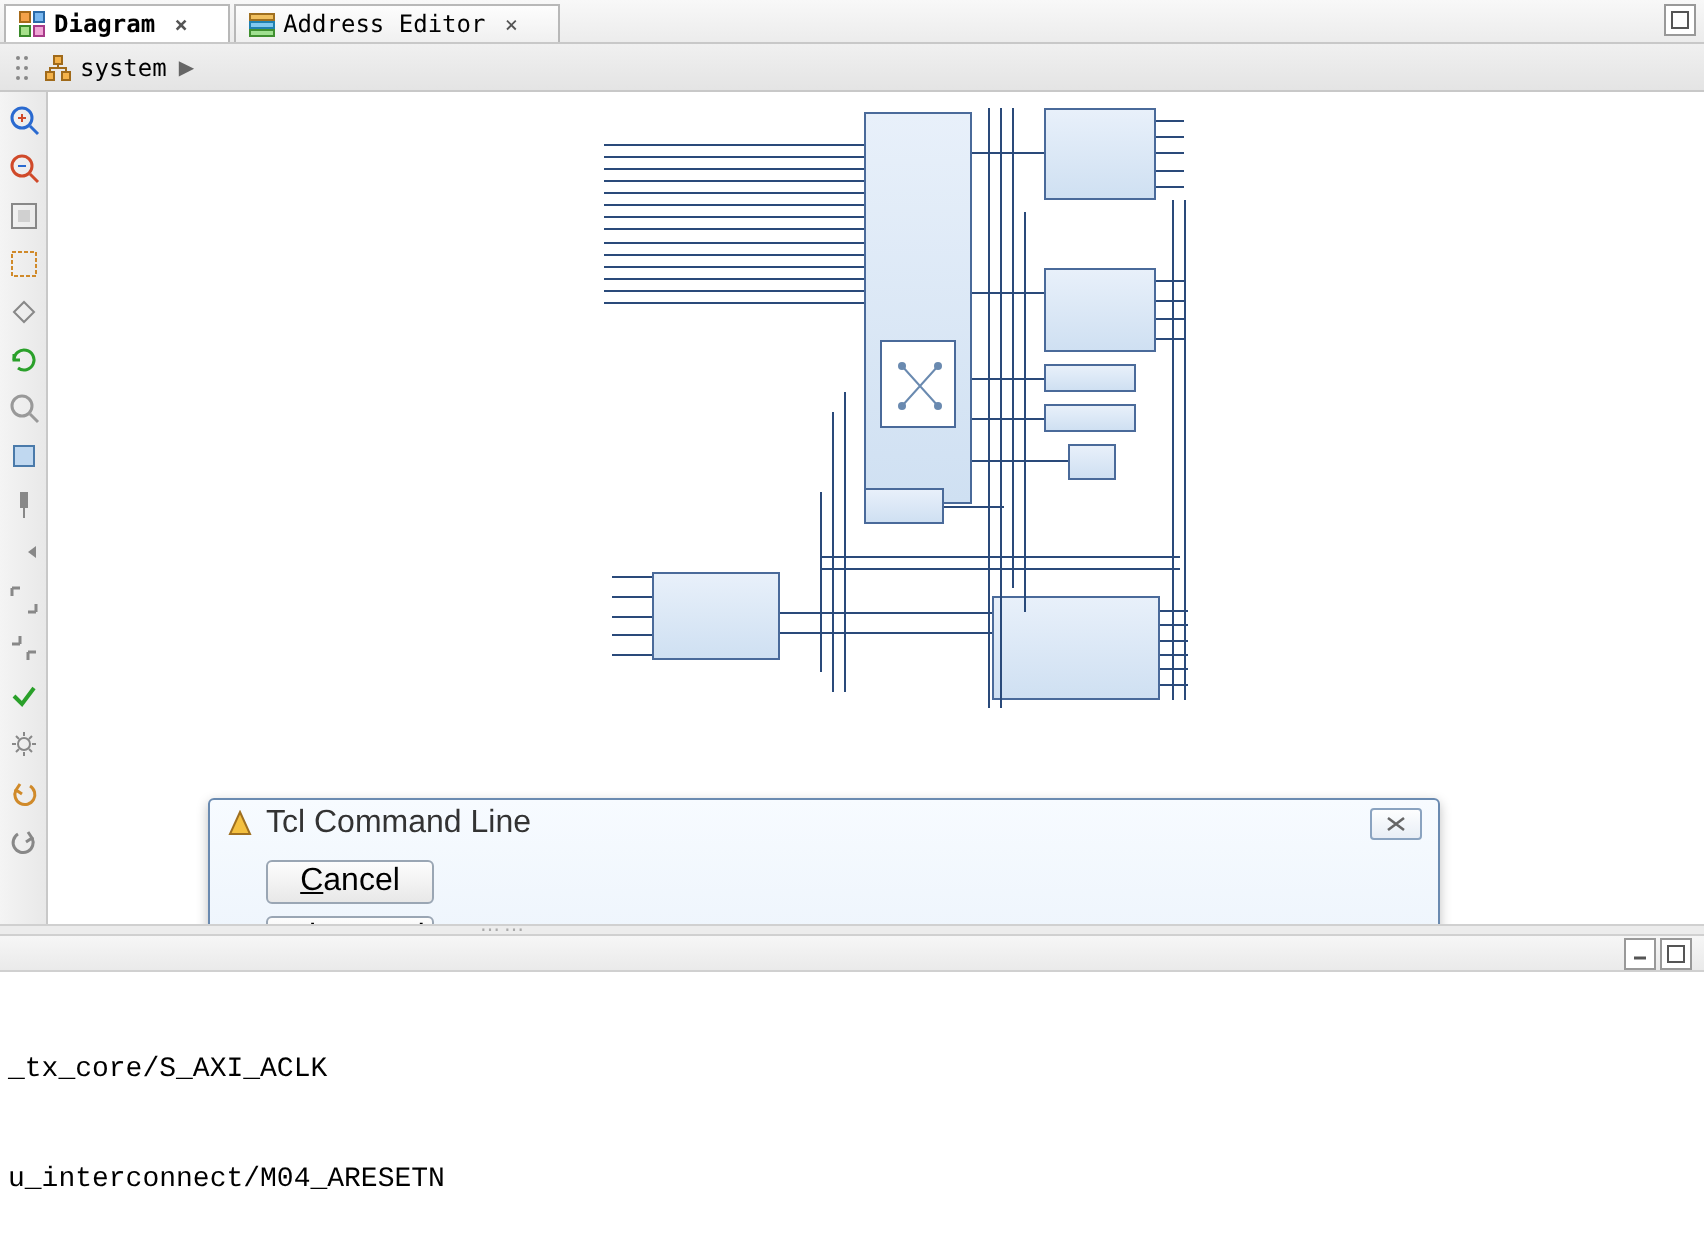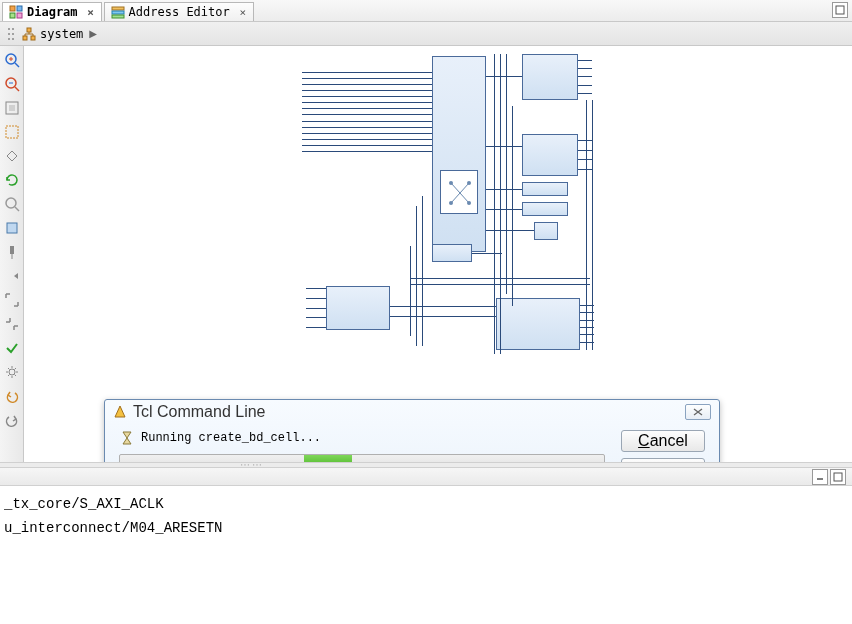--- a/index.html
+++ b/index.html
@@ -1,20 +1,20 @@
 <!DOCTYPE html>
 <html><head>
 <meta charset="utf-8">
 <style>
 * { box-sizing: border-box; margin: 0; padding: 0; }
 body { font-family: "Segoe UI", Tahoma, sans-serif; font-size: 12px; background: #fff; width: 852px; height: 624px; overflow: hidden; position: relative; }
 
 
 .tab-bar { height: 22px; background: linear-gradient(#f8f8f8,#ececec); border-bottom: 1px solid #c8c8c8; display: flex; align-items: stretch; padding-left: 2px; position: relative; }
-.tab { display: flex; align-items: center; padding: 0 3px 0 6px; border: 1px solid #b8b8b8; border-bottom: none; background: linear-gradient(#fdfdfd,#f0f0f0); margin-right: 2px; margin-top: 2px; font-family: "SimSun","MS Sans Serif",monospace; font-size: 12px; cursor: default; }
+.tab { display: flex; align-items: center; padding: 0 16px 0 6px; border: 1px solid #b8b8b8; border-bottom: none; background: linear-gradient(#fdfdfd,#f0f0f0); margin-right: 2px; margin-top: 2px; font-family: "SimSun","MS Sans Serif",monospace; font-size: 12px; cursor: default; }
 .tab.active { background: #fff; font-weight: bold; }
 .tab-icon { width: 14px; height: 14px; margin-right: 4px; display: inline-flex; align-items: center; justify-content: center; }
 .tab-close { width: 14px; height: 14px; margin-left: 6px; display: inline-flex; align-items: center; justify-content: center; color: #555; font-size: 11px; cursor: pointer; }
 .tab-bar-right { position: absolute; right: 4px; top: 2px; display: flex; gap: 2px; }
 .winbtn { width: 16px; height: 16px; border: 1px solid #999; background: #fff; display: flex; align-items: center; justify-content: center; font-size: 10px; cursor: pointer; }
 
 
 .breadcrumb-bar { height: 24px; background: linear-gradient(#f0f0f0,#e4e4e4); border-bottom: 1px solid #c8c8c8; display: flex; align-items: center; padding-left: 4px; }
 .bc-handle { width: 14px; height: 20px; display: flex; align-items: center; justify-content: center; color: #888; cursor: grab; }
 .bc-icon { width: 14px; height: 14px; margin: 0 4px; }
@@ -53,21 +53,21 @@
 .dlg-btn { width: 84px; height: 22px; border: 1px solid #9aa6b4; border-radius: 3px; background: linear-gradient(#fdfdfd,#e8e8e8); font-size: 16px; cursor: pointer; }
 .dlg-btn .ul { text-decoration: underline; }
 
 
 .splitter { height: 6px; background: #ececec; border-top: 1px solid #d0d0d0; border-bottom: 1px solid #d0d0d0; position: relative; cursor: row-resize; }
 .splitter::after { content: "⋯⋯"; position: absolute; left: 240px; top: -4px; color: #aaa; font-size: 10px; letter-spacing: 2px; }
 
 
 .console-header { height: 18px; background: linear-gradient(#f6f6f6,#eaeaea); border-bottom: 1px solid #d0d0d0; display: flex; justify-content: flex-end; align-items: center; padding-right: 6px; gap: 2px; }
 .console { padding: 6px 4px; font-family: "SimSun","Courier New",monospace; font-size: 14px; line-height: 24px; background: #fff; height: 136px; overflow: hidden; }
-.console-line { white-space: pre; }
+.console-line { white-space: pre; margin-top: 31px; }
 
 svg { display: block; }
 </style>
 </head>
 <body>
 
 <div class="tab-bar">
   <div class="tab active">
     <span class="tab-icon">
       <svg width="14" height="14">
@@ -321,33 +321,20 @@
             </svg>
         </span>
         <span>Tcl Command Line</span>
         <div class="dialog-close">
           <svg width="12" height="10">
               <path d="M2 2 L10 8 M10 2 L2 8" stroke="#666" stroke-width="1.3"></path>
             </svg>
         </div>
       </div>
       <div class="dialog-body">
-        <div class="dialog-left">
-          <div class="dialog-msg-row">
-            <span class="dialog-msg-icon">
-              <svg width="16" height="16">
-                  <path d="M4 2 H12 L8 8 L12 14 H4 L8 8 Z" fill="#e8d8a0" stroke="#8a7a3a"></path>
-                </svg>
-            </span>
-            <span class="dialog-msg">Running create_bd_cell...</span>
-          </div>
-          <div class="progress">
-            <div class="progress-bar"></div>
-          </div>
-        </div>
         <div class="dialog-buttons">
           <button class="dlg-btn"><span class="ul">C</span><span></span>ancel</button>
           <button class="dlg-btn">ackground</button>
         </div>
       </div>
     </div>
   </div>
 </div>
 
 <div class="splitter"></div>

